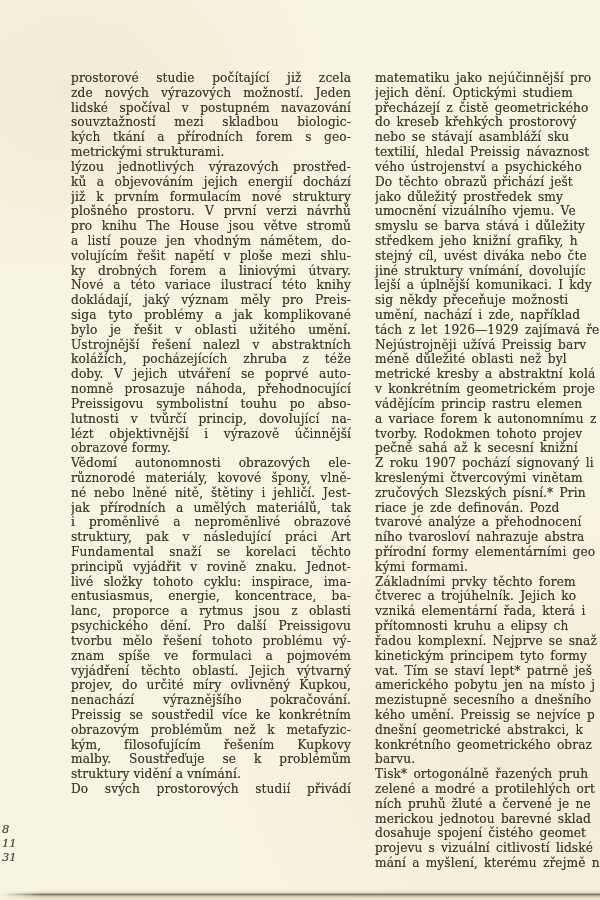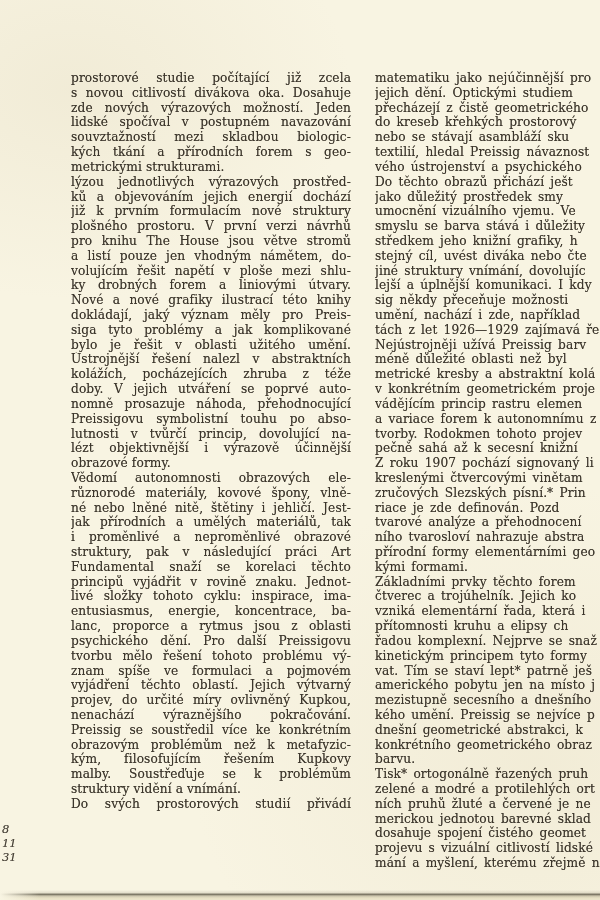--- a/index.html
+++ b/index.html
@@ -102,35 +102,34 @@
 <body>
 
 <div class="paper">
   <div class="margin-notes">
       <div class="margin-note">8</div>
       <div class="margin-note">11</div>
       <div class="margin-note">31</div>
     </div>
   <div class="col col-left">
       <div class="line">prostorové studie počítající již zcela</div>
-      <div class="line">s novou citlivostí divákova oka. Dosahuje</div>
       <div class="line">zde nových výrazových možností. Jeden</div>
       <div class="line">lidské spočíval v postupném navazování</div>
       <div class="line">souvztažností mezi skladbou biologic-</div>
       <div class="line">kých tkání a přírodních forem s geo-</div>
       <div class="line end">metrickými strukturami.</div>
       <div class="line">lýzou jednotlivých výrazových prostřed-</div>
       <div class="line">ků a objevováním jejich energií dochází</div>
       <div class="line">již k prvním formulacím nové struktury</div>
       <div class="line">plošného prostoru. V první verzi návrhů</div>
       <div class="line">pro knihu The House jsou větve stromů</div>
       <div class="line">a listí pouze jen vhodným námětem, do-</div>
       <div class="line">volujícím řešit napětí v ploše mezi shlu-</div>
       <div class="line">ky drobných forem a liniovými útvary.</div>
-      <div class="line">Nové a nové grafiky ilustrací této knihy</div>
+      <div class="line">Nové a této variace ilustrací této knihy</div>
       <div class="line">dokládají, jaký význam měly pro Preis-</div>
       <div class="line">siga tyto problémy a jak komplikované</div>
       <div class="line">bylo je řešit v oblasti užitého umění.</div>
       <div class="line">Ústrojnější řešení nalezl v abstraktních</div>
       <div class="line">kolážích, pocházejících zhruba z téže</div>
       <div class="line">doby. V jejich utváření se poprvé auto-</div>
       <div class="line">nomně prosazuje náhoda, přehodnocující</div>
       <div class="line">Preissigovu symbolistní touhu po abso-</div>
       <div class="line">lutnosti v tvůrčí princip, dovolující na-</div>
       <div class="line">lézt objektivnější i výrazově účinnější</div>

